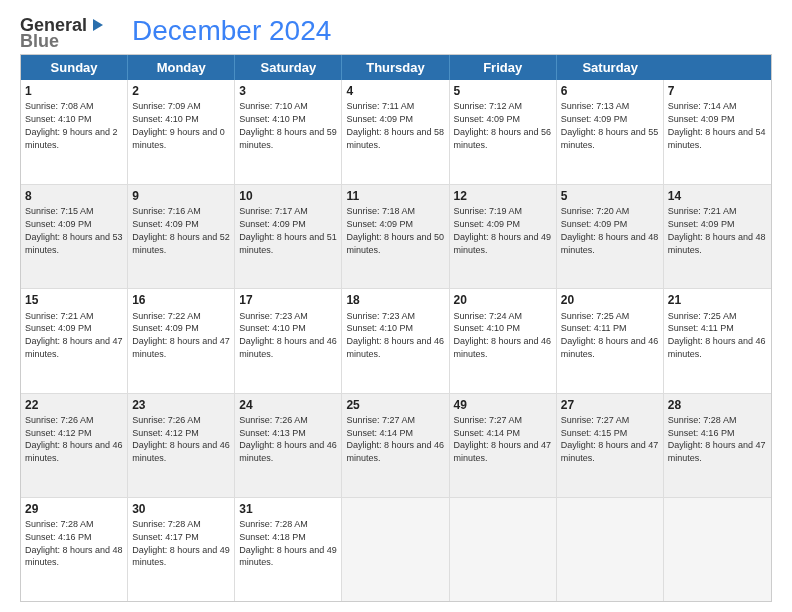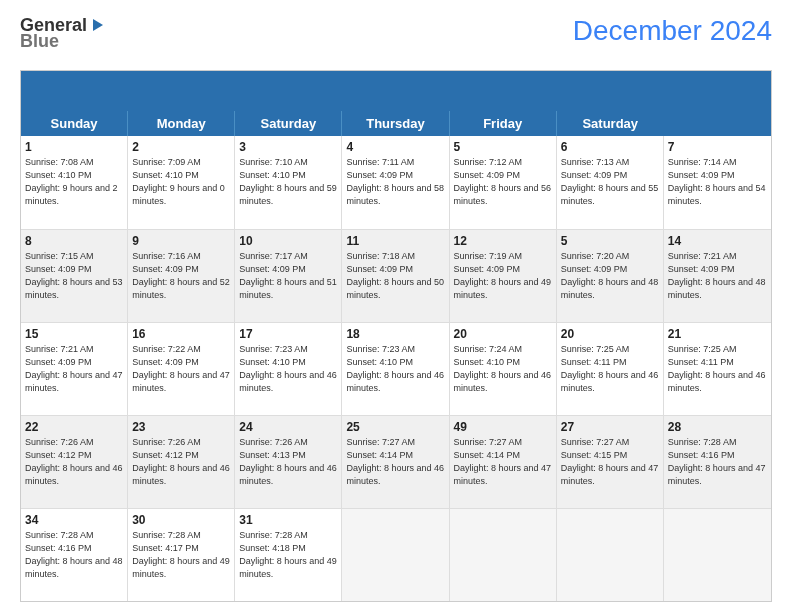--- a/index.html
+++ b/index.html
@@ -13,22 +13,22 @@
     .page {
       width: 792px;
       height: 612px;
       padding: 16px 20px 10px 20px;
       display: flex;
       flex-direction: column;
     }
     .header {
       display: flex;
       align-items: flex-start;
-      justify-content: space-between;
-      margin-bottom: 20px;
+      margin-bottom: 4px;
+      gap: 27px;
     }
     .logo {
       display: flex;
       flex-direction: column;
       line-height: 1;
     }
     .title-section {
       text-align: right;
     }
     .month-title {
@@ -52,21 +52,20 @@
       grid-template-columns: repeat(7, 1fr);
       background: #2a6fad;
     }
     .cal-header-cell {
       color: #fff;
       text-align: center;
       font-size: 13px;
       font-weight: bold;
       padding: 5px 10px;
       border-right: 1px solid #4a8fc4;
-      margin-top: 40px;
     }
     .cal-header-cell:last-child { border-right: none; }
     .cal-body {
       flex: 1;
       display: grid;
       grid-template-rows: repeat(5, 1fr);
     }
     .cal-row {
       display: grid;
       grid-template-columns: repeat(7, 1fr);
@@ -247,21 +246,21 @@
           <span class="cell-text">Sunrise: 7:27 AM<br>Sunset: 4:15 PM<br>Daylight: 8 hours and 47 minutes.</span>
         </div>
         <div class="cal-cell shaded">
           <span class="day-num">28</span>
           <span class="cell-text">Sunrise: 7:28 AM<br>Sunset: 4:16 PM<br>Daylight: 8 hours and 47 minutes.</span>
         </div>
       </div>
 
       <div class="cal-row">
         <div class="cal-cell">
-          <span class="day-num">34</span>
+          <span class="day-num">29</span>
           <span class="cell-text">Sunrise: 7:28 AM<br>Sunset: 4:16 PM<br>Daylight: 8 hours and 48 minutes.</span>
         </div>
         <div class="cal-cell">
           <span class="day-num">30</span>
           <span class="cell-text">Sunrise: 7:28 AM<br>Sunset: 4:17 PM<br>Daylight: 8 hours and 49 minutes.</span>
         </div>
         <div class="cal-cell">
           <span class="day-num">31</span>
           <span class="cell-text">Sunrise: 7:28 AM<br>Sunset: 4:18 PM<br>Daylight: 8 hours and 49 minutes.</span>
         </div>

